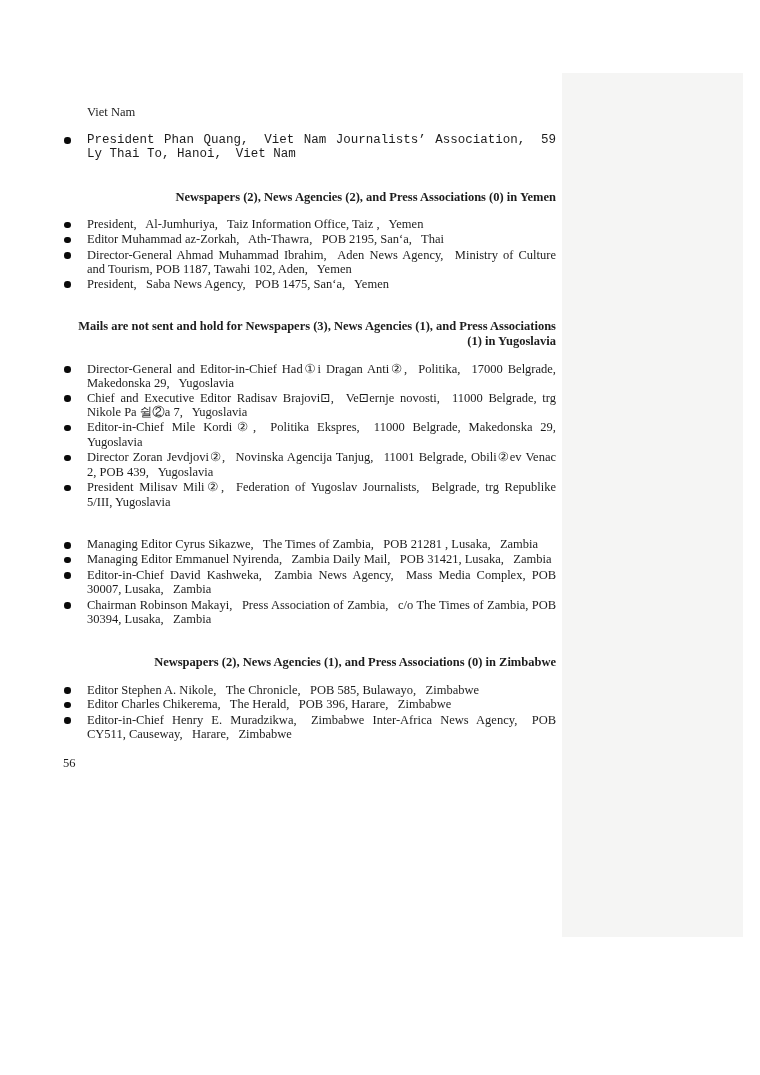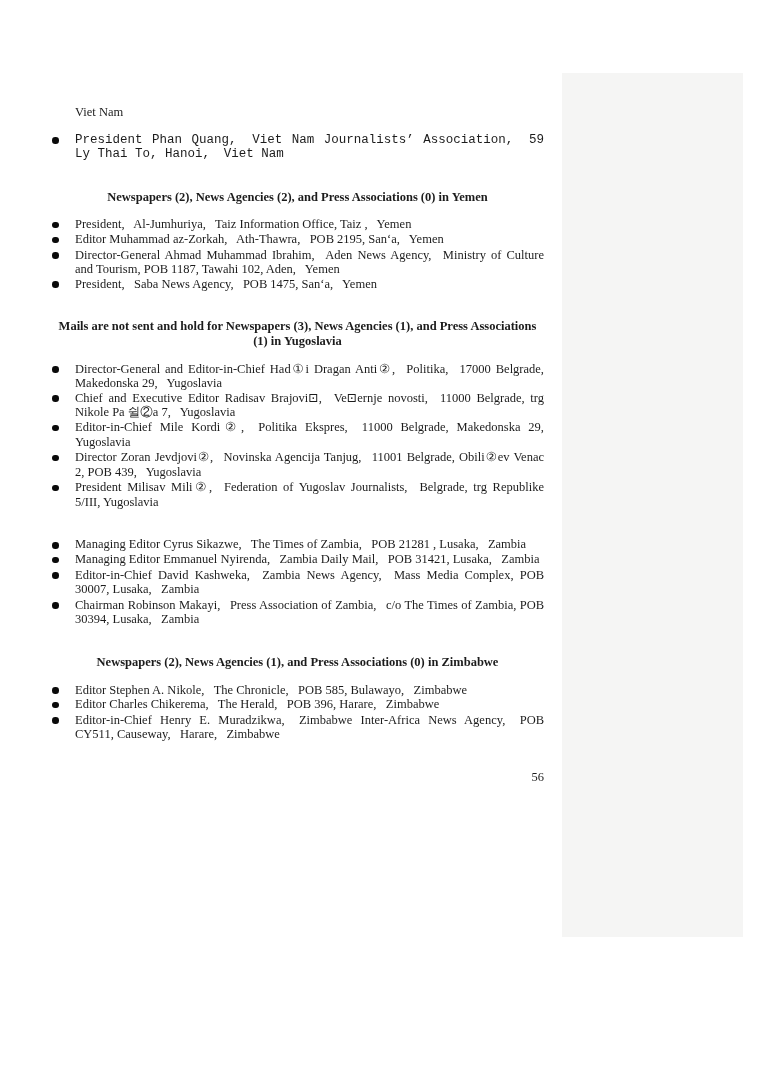--- a/index.html
+++ b/index.html
@@ -18,21 +18,21 @@
   .side-panel {
     position: absolute;
     left: 562px;
     top: 73px;
     width: 181px;
     height: 864px;
     background: #f5f5f4;
   }
   .content {
     position: absolute;
-    left: 51px;
+    left: 63px;
     top: 105px;
     width: 493px;
     font-size: 12.5px;
     line-height: 14.6px;
   }
   .cont-line {
     padding-left: 24px;
     text-align: justify;
   }
   .entry {
@@ -55,46 +55,46 @@
     font-family: Liberation Mono, monospace;
   }
   .section {
     margin-top: 28px;
   }
   .heading {
     font-size: 12.5px;
     line-height: 14.6px;
     font-weight: bold;
     margin: 0 0 13px 0;
-    text-align: center;
+    text-align: right;
   }
   .group + .group {
     margin-top: 1px;
   }
   .footer {
-    margin-top: 28px;
-    text-align: right;
+    margin-top: 14px;
+    text-align: left;
   }
 </style>
 </head>
 <body style="background: rgb(255, 255, 255); color: rgb(28, 28, 28);">
 
 <div class="side-panel" style="background: rgb(245, 245, 244);"></div>
 
 <div class="content">
   <div class="cont-line">Viet Nam</div>
   <div class="cont-group">
       <div class="entry"><span class="bullet"></span><span>President Phan Quang,  Viet Nam Journalists’ Association,  59 Ly Thai To, Hanoi,  Viet Nam</span></div>
     </div>
   <div>
       <section class="section">
         <h2 class="heading">Newspapers (2), News Agencies (2), and Press Associations (0) in Yemen</h2>
         <div class="group">
           <div class="entry"><span class="bullet"></span><span>President,  Al-Jumhuriya,  Taiz Information Office, Taiz ,  Yemen</span></div>
-          <div class="entry"><span class="bullet"></span><span>Editor Muhammad az-Zorkah,  Ath-Thawra,  POB 2195, San‘a,  Yemen</span></div>
+          <div class="entry"><span class="bullet"></span><span>Editor Muhammad az-Zorkah,  Ath-Thawra,  POB 2195, San‘a,  Thai</span></div>
         </div>
         <div class="group">
           <div class="entry"><span class="bullet"></span><span>Director-General Ahmad Muhammad Ibrahim,  Aden News Agency,  Ministry of Culture and Tourism, POB 1187, Tawahi 102, Aden,  Yemen</span></div>
           <div class="entry"><span class="bullet"></span><span>President,  Saba News Agency,  POB 1475, San‘a,  Yemen</span></div>
         </div>
       </section>
       <section class="section">
         <h2 class="heading">Mails are not sent and hold for Newspapers (3), News Agencies (1), and Press Associations (1) in Yugoslavia</h2>
         <div class="group">
           <div class="entry"><span class="bullet"></span><span>Director-General and Editor-in-Chief Had①i Dragan Anti②,  Politika,  17000 Belgrade, Makedonska 29,  Yugoslavia</span></div>

